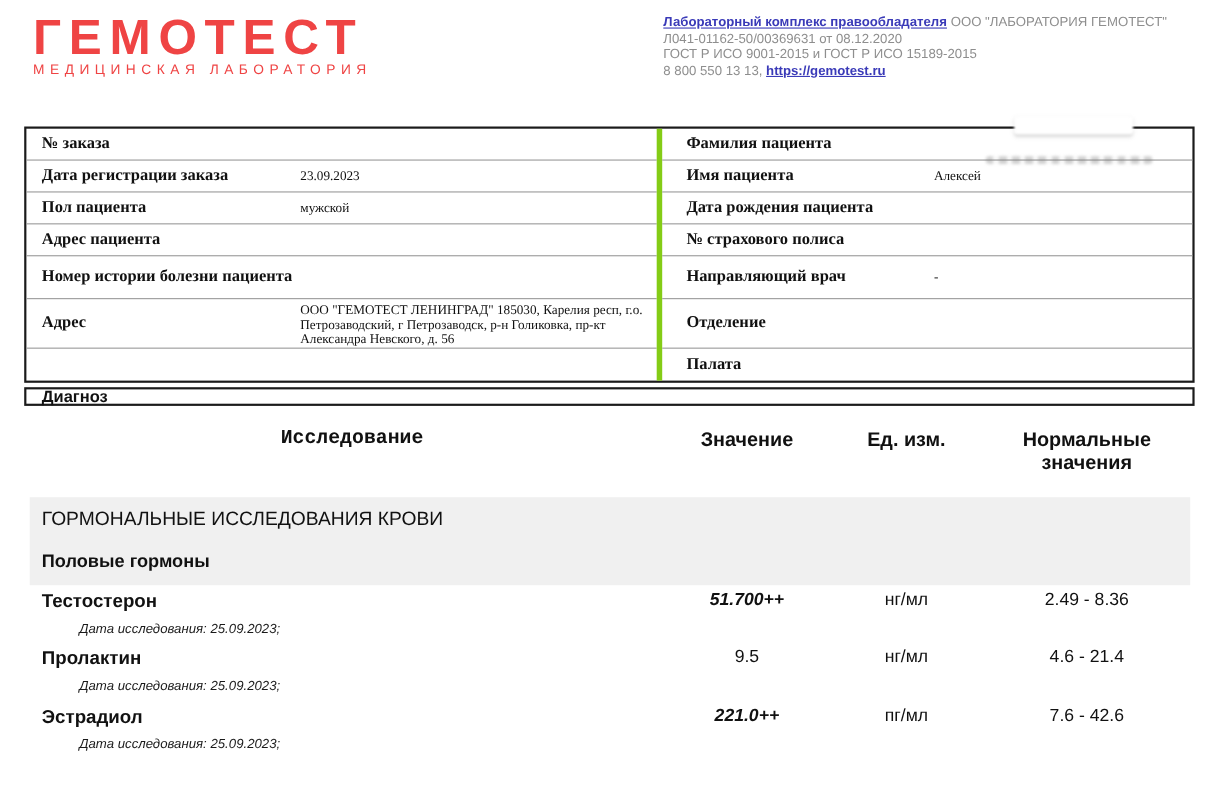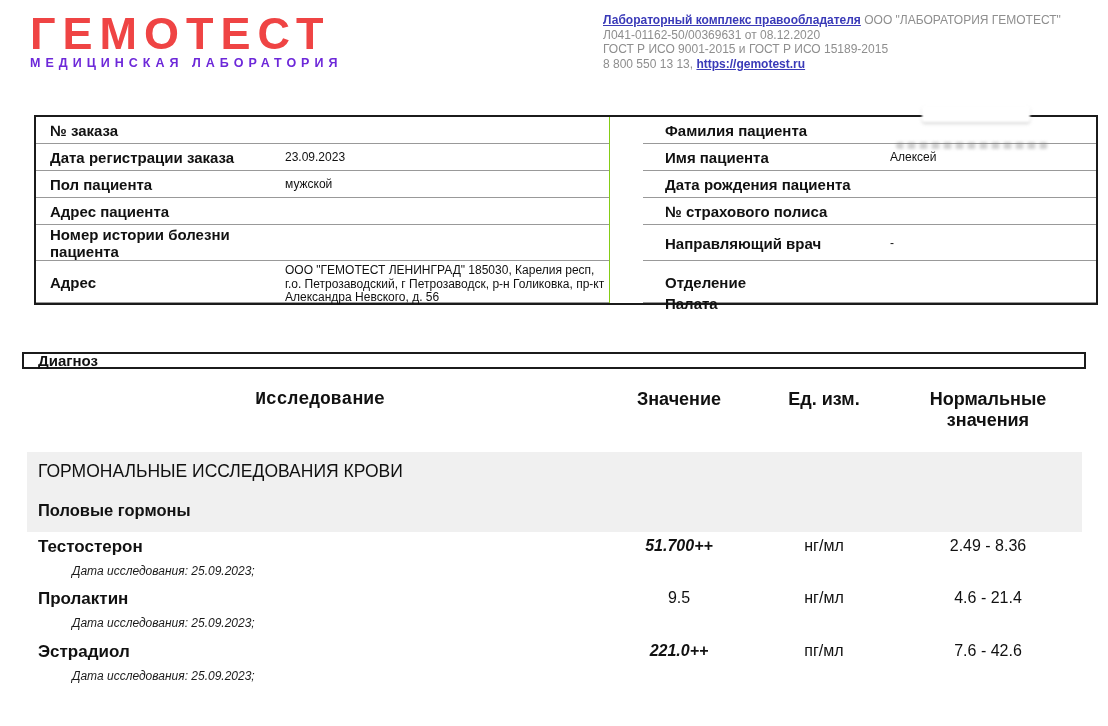--- a/index.html
+++ b/index.html
@@ -3,30 +3,30 @@
 <meta charset="utf-8">
 <style>
   * { margin:0; padding:0; box-sizing:border-box; }
   html,body { background:#ffffff; }
   body { font-family:"Liberation Sans", sans-serif; color:#111; }
   .sheet { position:relative; width:1108px; height:726px; background:#fff; overflow:hidden; }
 
   
   .logo { position:absolute; left:30px; top:14px; }
   .logo-title { color:#ef4444; font-weight:700; font-size:45px; letter-spacing:7px; line-height:40px; }
-  .logo-subtitle { color:#6d28d9; font-weight:700; font-size:12.5px; letter-spacing:5px; margin-top:2px; }
+  .logo-subtitle { color:#ef4444; font-weight:400; font-size:12.5px; letter-spacing:5px; margin-top:2px; }
   .org-info { position:absolute; left:603px; top:13px; font-size:12px; line-height:14.5px; width:480px; }
   .org-gray { color:#8e8e8e; }
   .org-link { color:#3a3ab8; font-weight:700; text-decoration:underline; }
 
   
-  .info-box { position:absolute; left:34px; top:115px; width:1064px; height:190px; border:2px solid #1b1b1b; display:flex; }
+  .info-box { position:absolute; left:22px; top:115px; width:1064px; height:233px; border:2px solid #1b1b1b; display:flex;font-family:Liberation Serif, serif; }
   .icol { position:relative; height:100%; display:flex; flex-direction:column; }
   .icol-left { width:573px; }
-  .icol-right { width:487px; border-left:1px solid #84cc16;padding-left:33px; }
+  .icol-right { width:487px; border-left:5px solid #84cc16; }
   .irow { position:relative; width:100%; border-bottom:1px solid #999; }
   .irow.last { border-bottom:none; flex:1; }
   .h29 { height:29px; } .h39 { height:39px; } .h45 { height:45px; }
   .ilabel { position:absolute; left:14px; top:50%; transform:translateY(-50%); font-weight:700; font-size:15px; line-height:17px; white-space:nowrap; }
   .icol-right .ilabel { left:22px; }
   .ilabel.wrap { white-space:normal; width:230px; }
   .ivalue { position:absolute; left:249px; top:50%; transform:translateY(-50%); font-size:12px; white-space:nowrap; }
   .icol-right .ivalue { left:247px; }
   .ivalue.small { font-size:12px; line-height:13.5px; width:322px; white-space:normal; top:3px; transform:none; }
 

